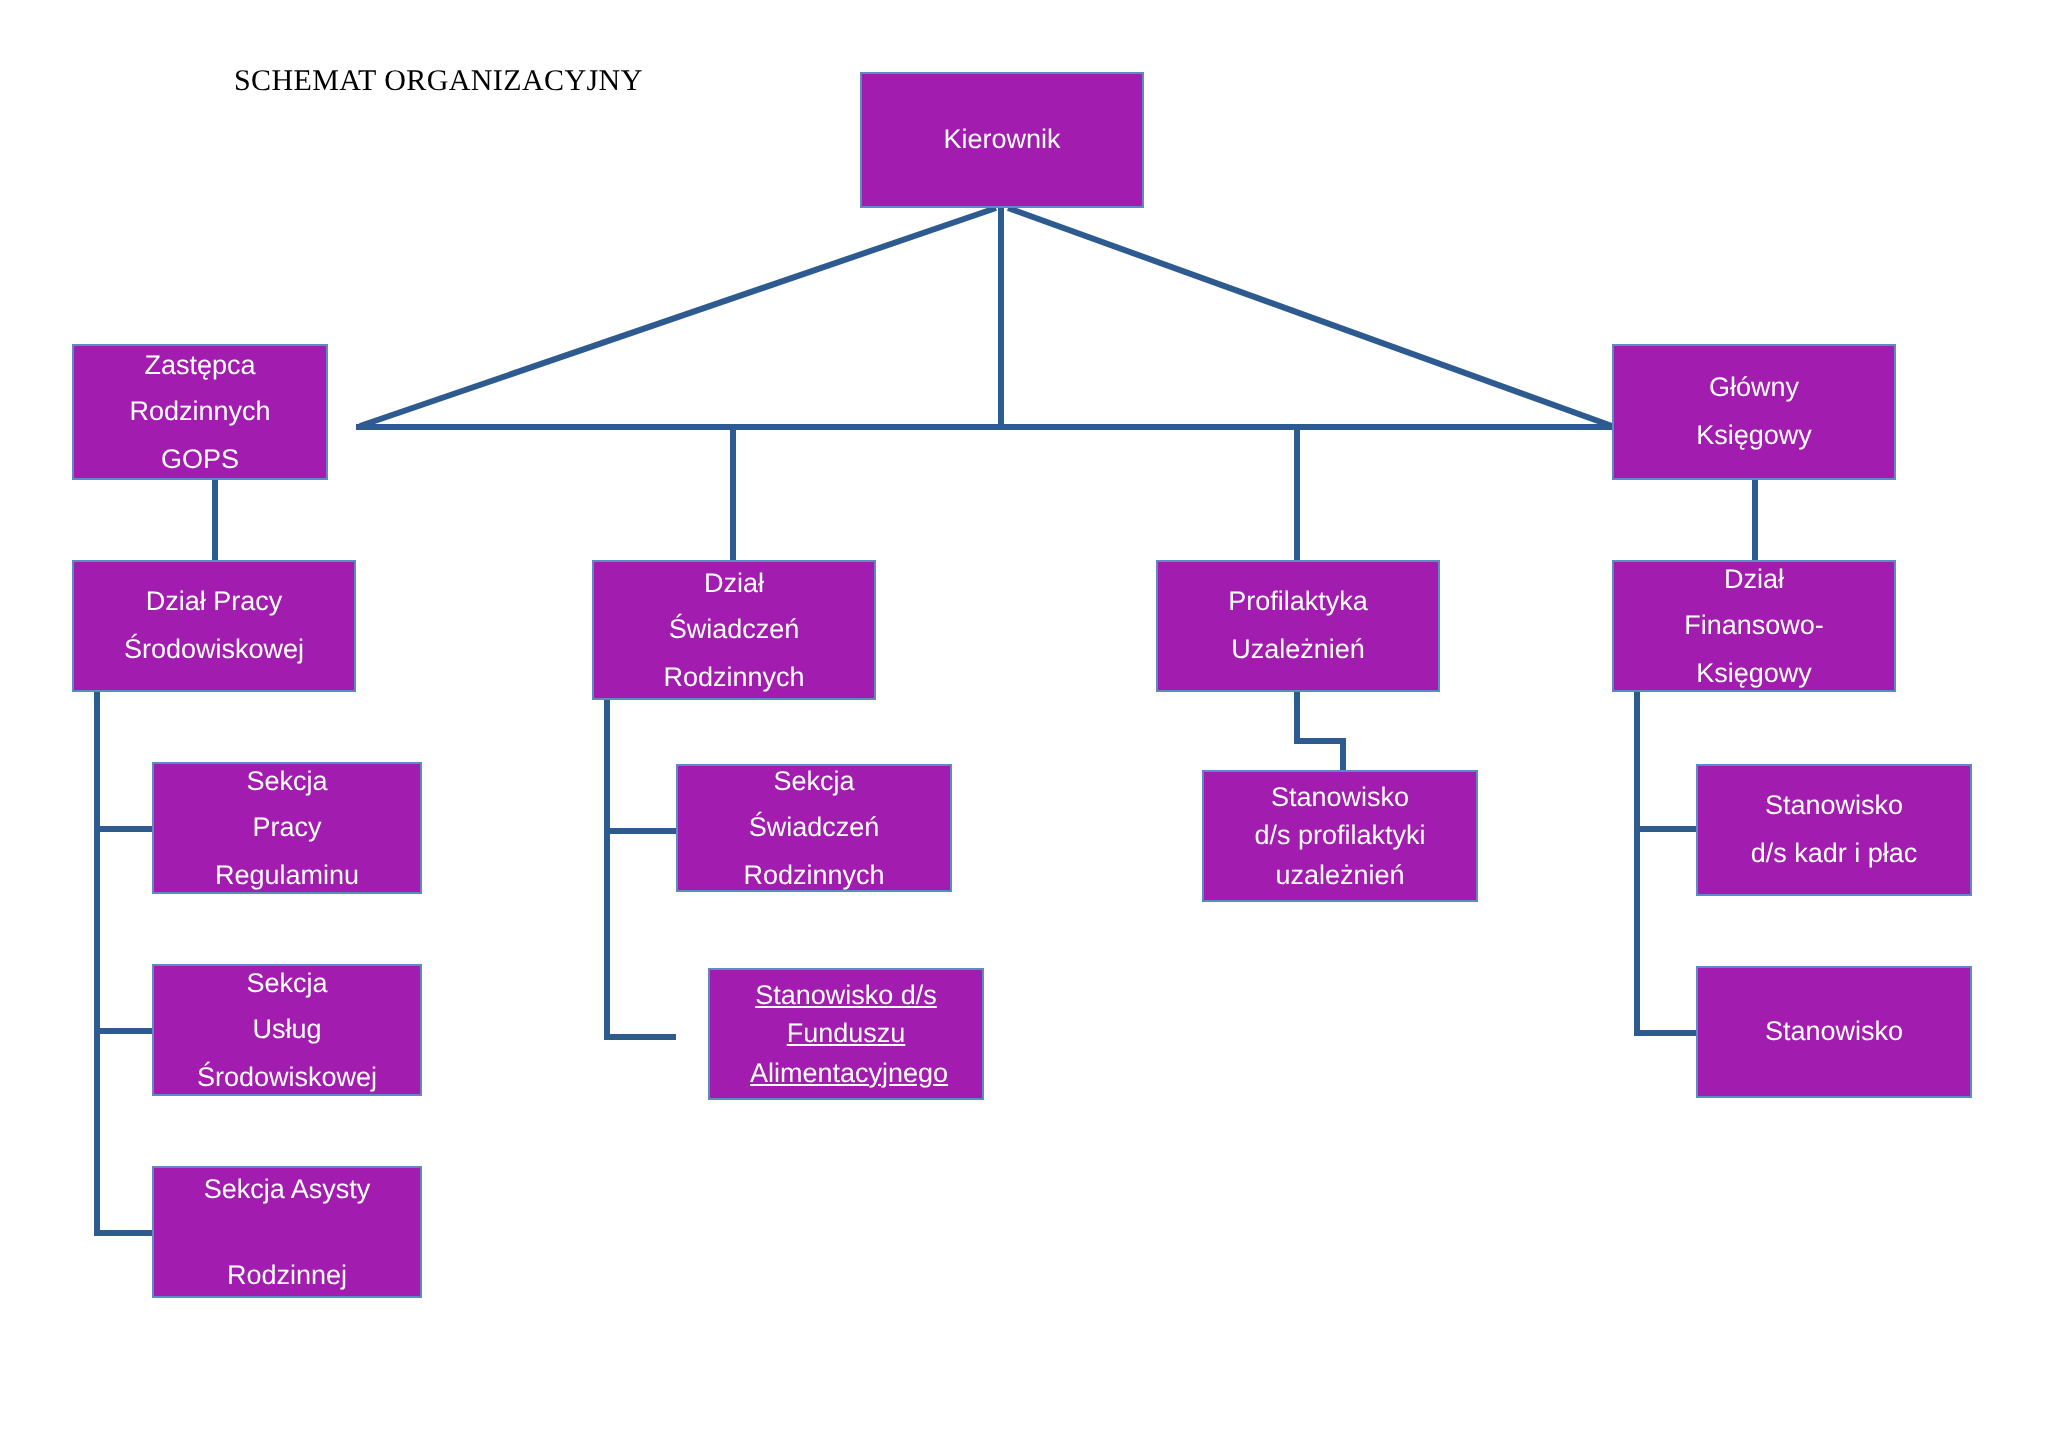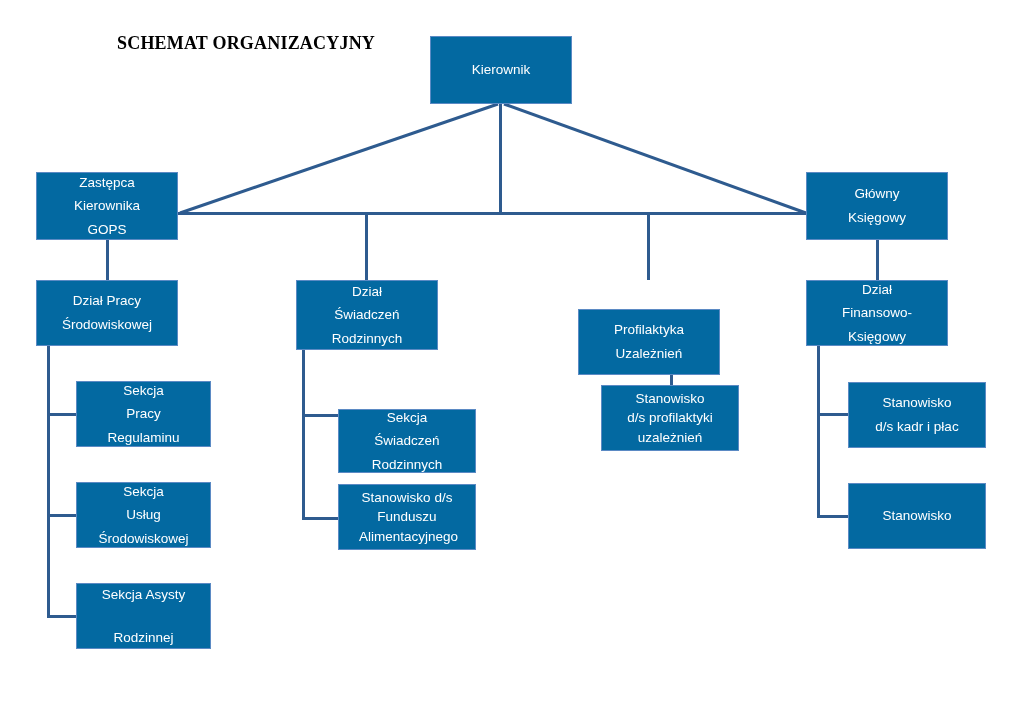--- a/index.html
+++ b/index.html
@@ -18,35 +18,35 @@
   
   .heading-serif {
     position: absolute;
     font-family: "Liberation Serif", "DejaVu Serif", serif;
     color: #000000;
     white-space: nowrap;
   }
   #chart-title {
     left: 117px;
     top: 33px;
-    font-size: 18px;
-    font-weight: bold;
+    font-size: 15px;
+    font-weight: normal;
     letter-spacing: 0.2px;
   }
   #annex-note {
     left: 681px;
     top: 51px;
     font-size: 15px;
     font-weight: normal;
   }
   
   .node {
     position: absolute;
     box-sizing: border-box;
-    background: #0369a1;
+    background: #a21caf;
     border: 1px solid #5B8AC4;
     color: #ffffff;
     display: flex;
     flex-direction: column;
     align-items: center;
     justify-content: center;
     text-align: center;
     font-size: 13.5px;
     line-height: 1.75;
     z-index: 3;
@@ -79,23 +79,23 @@
     <line x1="498" y1="104" x2="180" y2="213"></line>
     <line x1="504" y1="104" x2="806" y2="213"></line>
   </svg>
   <div class="conn conn-h" style="left:178px; top:212px; width:630px;"></div>
   <div class="conn conn-v" style="left:499px; top:104px; height:110px;"></div>
 
   <div class="node" style="left:430px; top:36px; width:142px; height:68px;">
     <span class="ln">Kierownik</span>
   </div>
 
-  <div class="node" style="left:36px; top:172px; width:142px; height:68px;">
+  <div class="node" style="left:36px; top:172px; width:128px; height:68px;">
     <span class="ln">Zastępca</span>
-    <span class="ln">Kierownika GOPS</span>
+    <span class="ln">Rodzinnych GOPS</span>
   </div>
 
   <div class="node" style="left:806px; top:172px; width:142px; height:68px;justify-content:center;">
     <span class="ln">Główny</span>
     <span class="ln">Księgowy</span>
   </div>
 
   <div class="conn conn-v" style="left:106px; top:240px; height:40px;"></div>
   <div class="conn conn-v" style="left:365px; top:212px; height:68px;"></div>
   <div class="conn conn-v" style="left:647px; top:212px; height:68px;"></div>
@@ -105,21 +105,21 @@
     <span class="ln">Dział Pracy</span>
     <span class="ln">Środowiskowej</span>
   </div>
 
   <div class="node" style="left:296px; top:280px; width:142px; height:70px;">
     <span class="ln">Dział</span>
     <span class="ln">Świadczeń</span>
     <span class="ln">Rodzinnych</span>
   </div>
 
-  <div class="node" style="left:578px; top:280px; width:142px; height:66px;margin-top:29px;">
+  <div class="node" style="left:578px; top:280px; width:142px; height:66px;">
     <span class="ln">Profilaktyka</span>
     <span class="ln">Uzależnień</span>
   </div>
 
   <div class="node" style="left:806px; top:280px; width:142px; height:66px;">
     <span class="ln">Dział</span>
     <span class="ln">Finansowo-Księgowy</span>
   </div>
 
   <div class="conn conn-v" style="left:47px; top:346px; height:272px;"></div>
@@ -139,26 +139,26 @@
 
   <div class="node" style="left:76px; top:583px; width:135px; height:66px;gap:19px;">
     <span class="ln">Sekcja Asysty</span>
     <span class="ln">Rodzinnej</span>
   </div>
 
   <div class="conn conn-v" style="left:302px; top:350px; height:170px;"></div>
   <div class="conn conn-h" style="left:302px; top:414px; width:36px;"></div>
   <div class="conn conn-h" style="left:302px; top:517px; width:36px;"></div>
 
-  <div class="node" style="left:338px; top:382px; width:138px; height:64px;margin-top:27px;">
+  <div class="node" style="left:338px; top:382px; width:138px; height:64px;">
     <span class="ln">Sekcja Świadczeń</span>
     <span class="ln">Rodzinnych</span>
   </div>
 
-  <div class="node" style="left:338px; top:484px; width:138px; height:66px; line-height:1.45;">
+  <div class="node" style="left:354px; top:484px; width:138px; height:66px; line-height:1.45;text-decoration:underline;">
     <span class="ln">Stanowisko d/s</span>
     <span class="ln">Funduszu</span>
     <span class="ln">Alimentacyjnego</span>
   </div>
 
   <div class="conn conn-v" style="left:647px; top:346px; height:26px;"></div>
   <div class="conn conn-h" style="left:647px; top:369px; width:26px;"></div>
   <div class="conn conn-v" style="left:670px; top:369px; height:18px;"></div>
 
   <div class="node" style="left:601px; top:385px; width:138px; height:66px; line-height:1.45;">

